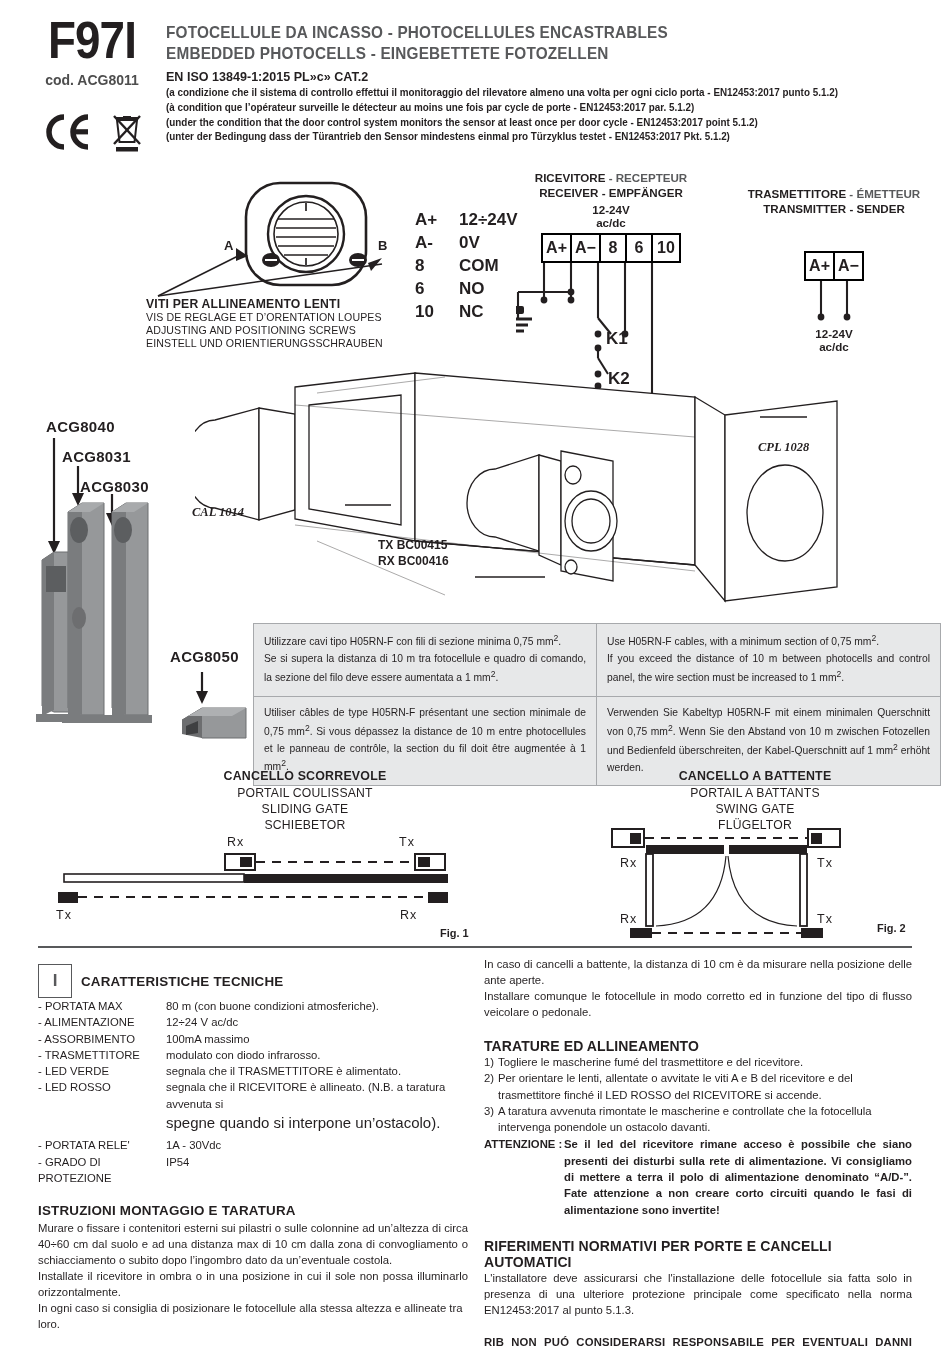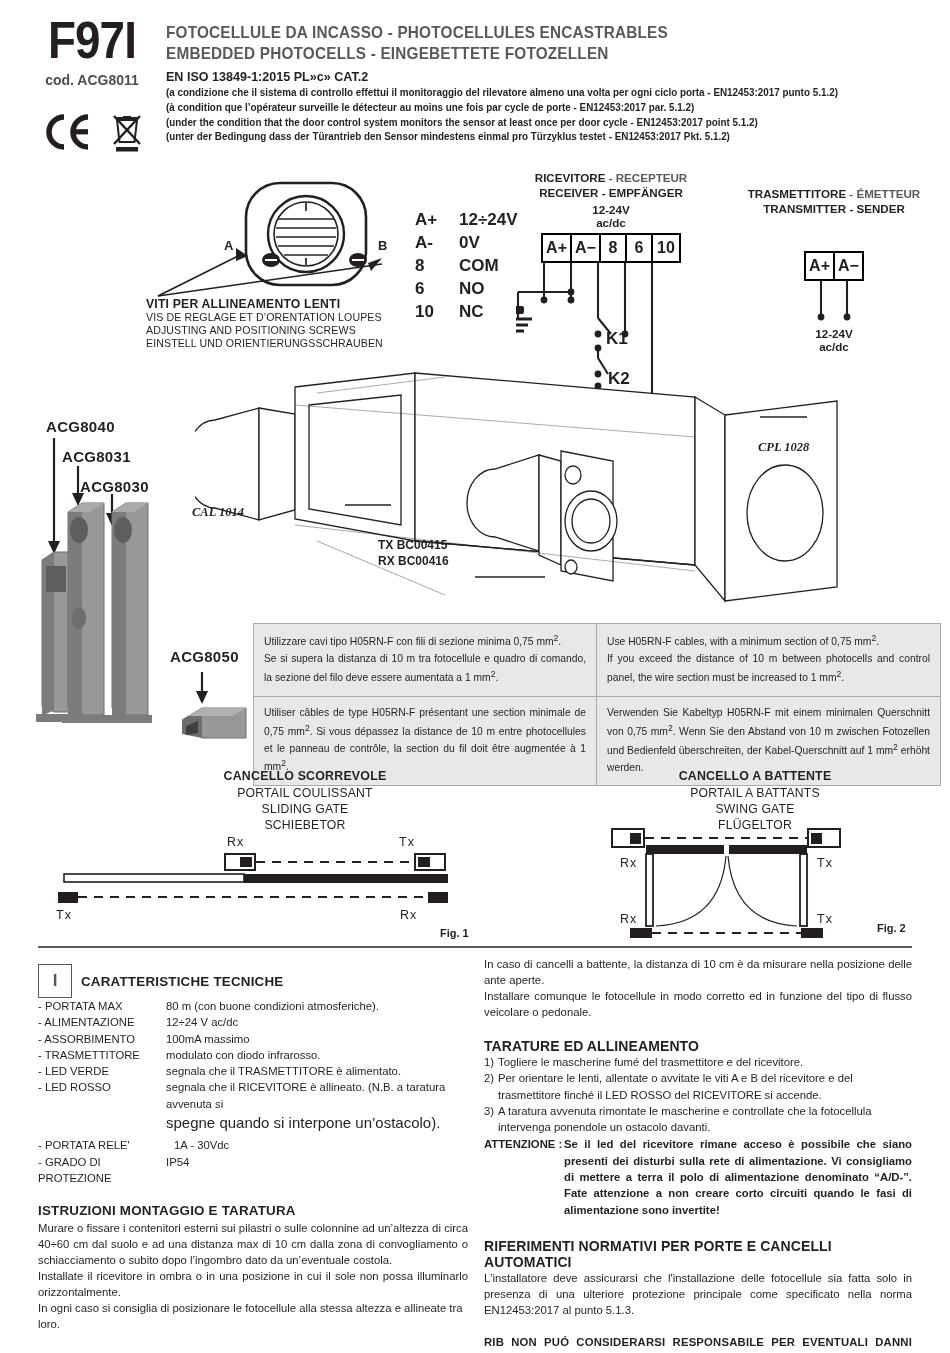--- a/index.html
+++ b/index.html
@@ -485,21 +485,21 @@
       </div>
       <div class="spec-row">
         <div class="spec-k">- LED VERDE</div>
         <div class="spec-v">segnala che il TRASMETTITORE è alimentato.</div>
       </div>
       <div class="spec-row">
         <div class="spec-k">- LED ROSSO</div>
         <div class="spec-v">segnala che il RICEVITORE è allineato. (N.B. a taratura avvenuta si</div>
       </div>
       <div class="spec-cont">spegne quando si interpone un’ostacolo).</div>
-      <div class="spec-row" style="margin-top:4px;gap:8px;">
+      <div class="spec-row" style="margin-top:4px;">
         <div class="spec-k">- PORTATA RELE'</div>
         <div class="spec-v">1A - 30Vdc</div>
       </div>
       <div class="spec-row">
         <div class="spec-k">- GRADO DI PROTEZIONE</div>
         <div class="spec-v">IP54</div>
       </div>
     </div>
 
     <div class="sec-head" style="margin-top:17px;">ISTRUZIONI MONTAGGIO E TARATURA</div>

